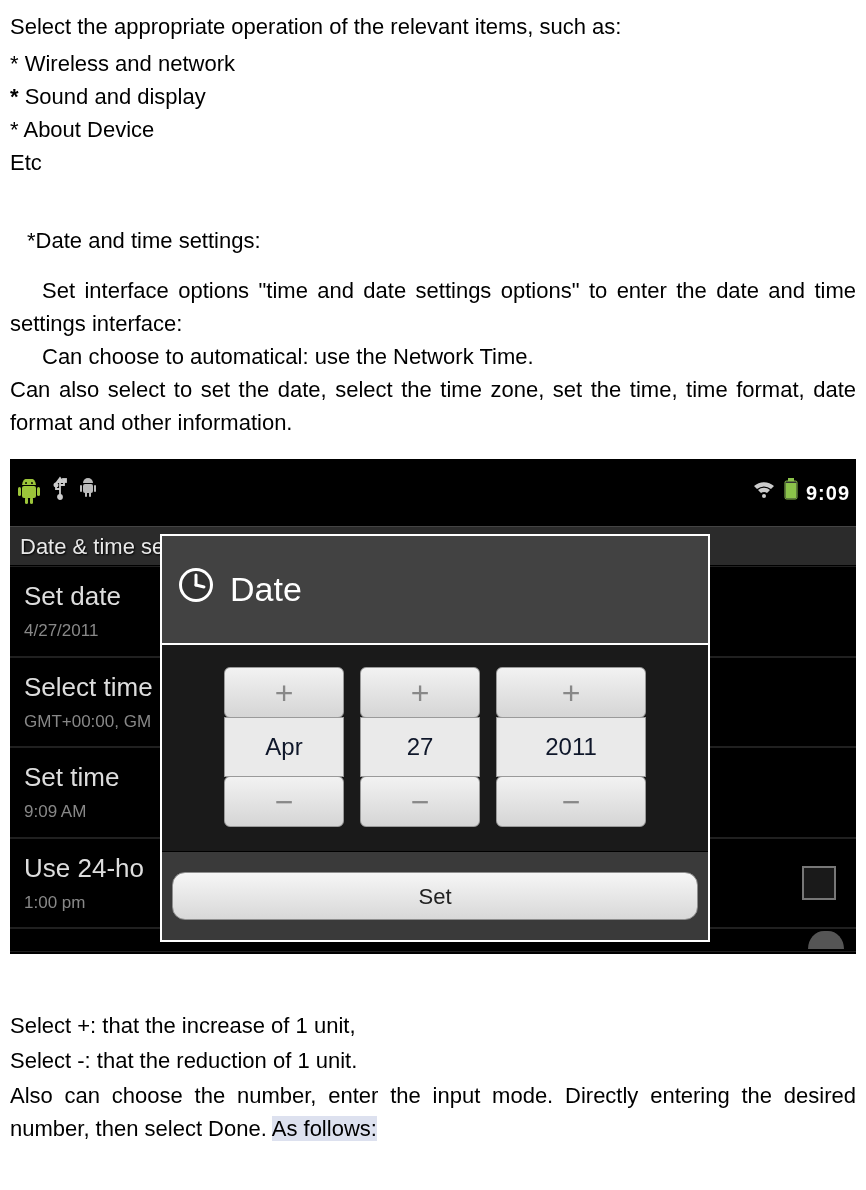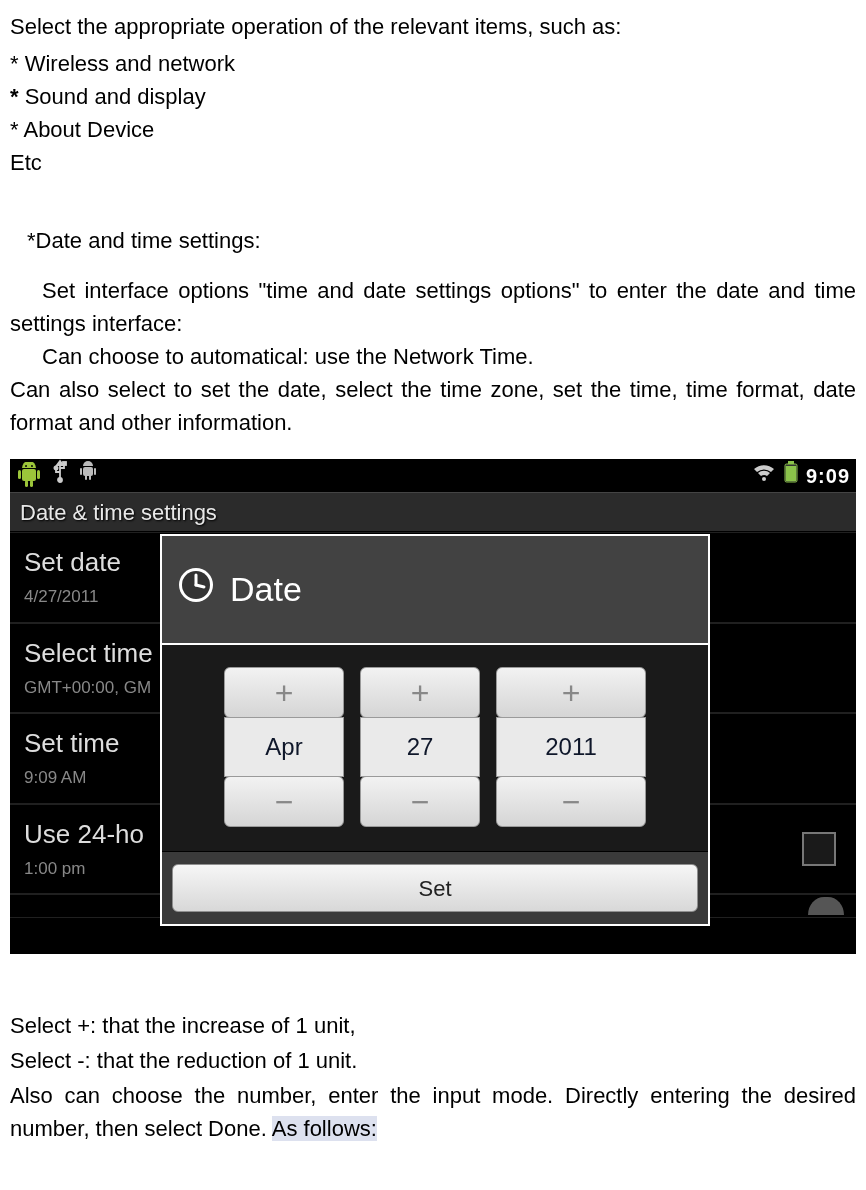--- a/index.html
+++ b/index.html
@@ -28,21 +28,21 @@
       font-family: "Arial", sans-serif;
       overflow: hidden;
       margin-top: 20px;
     }
     .statusbar {
       height: 33px;
       background: #000;
       display: flex;
       align-items: center;
       justify-content: space-between;
-      padding: 0 6px;
+      padding: 17px 6px;
     }
     .status-left { display: flex; gap: 10px; align-items: center; }
     .status-right { display: flex; gap: 8px; align-items: center; }
     .clock { color: #fff; font-size: 20px; font-weight: bold; letter-spacing: 1px; }
     .bugdroid svg { display:block; }
     .status-ico { color:#bbb; }
 
     .titlebar {
       height: 38px;
       background: #2b2b2b;
@@ -108,23 +108,23 @@
     .spin-val {
       height:58px; background:#eaeaea; border:1px solid #9a9a9a;
       display:flex; align-items:center; justify-content:center;
       color:#0f172a; font-size:24px;
       margin: -1px 0;
     }
     .dlg-actions {
       display:flex; width:100%; background:#3a3a3a; border-top:1px solid #000; margin-top:24px;
     }
     .dlg-btn {
-      flex:1; margin:12px 10px; height:46px;
+      flex:1; margin:20px 10px; height:46px;
       background: linear-gradient(#f6f6f6,#d8d8d8);
-      border:1px solid #8f8f8f; border-radius:6px;
+      border:1px solid #8f8f8f; border-radius:13px;
       display:flex; align-items:center; justify-content:center;
       color:#222; font-size:22px; cursor:pointer;
     }
     .follow { margin-top: 55px; }
     .follow p { margin: 0 0 2px 0; }
   </style>
 </head>
 <body>
 
 <div class="intro">

